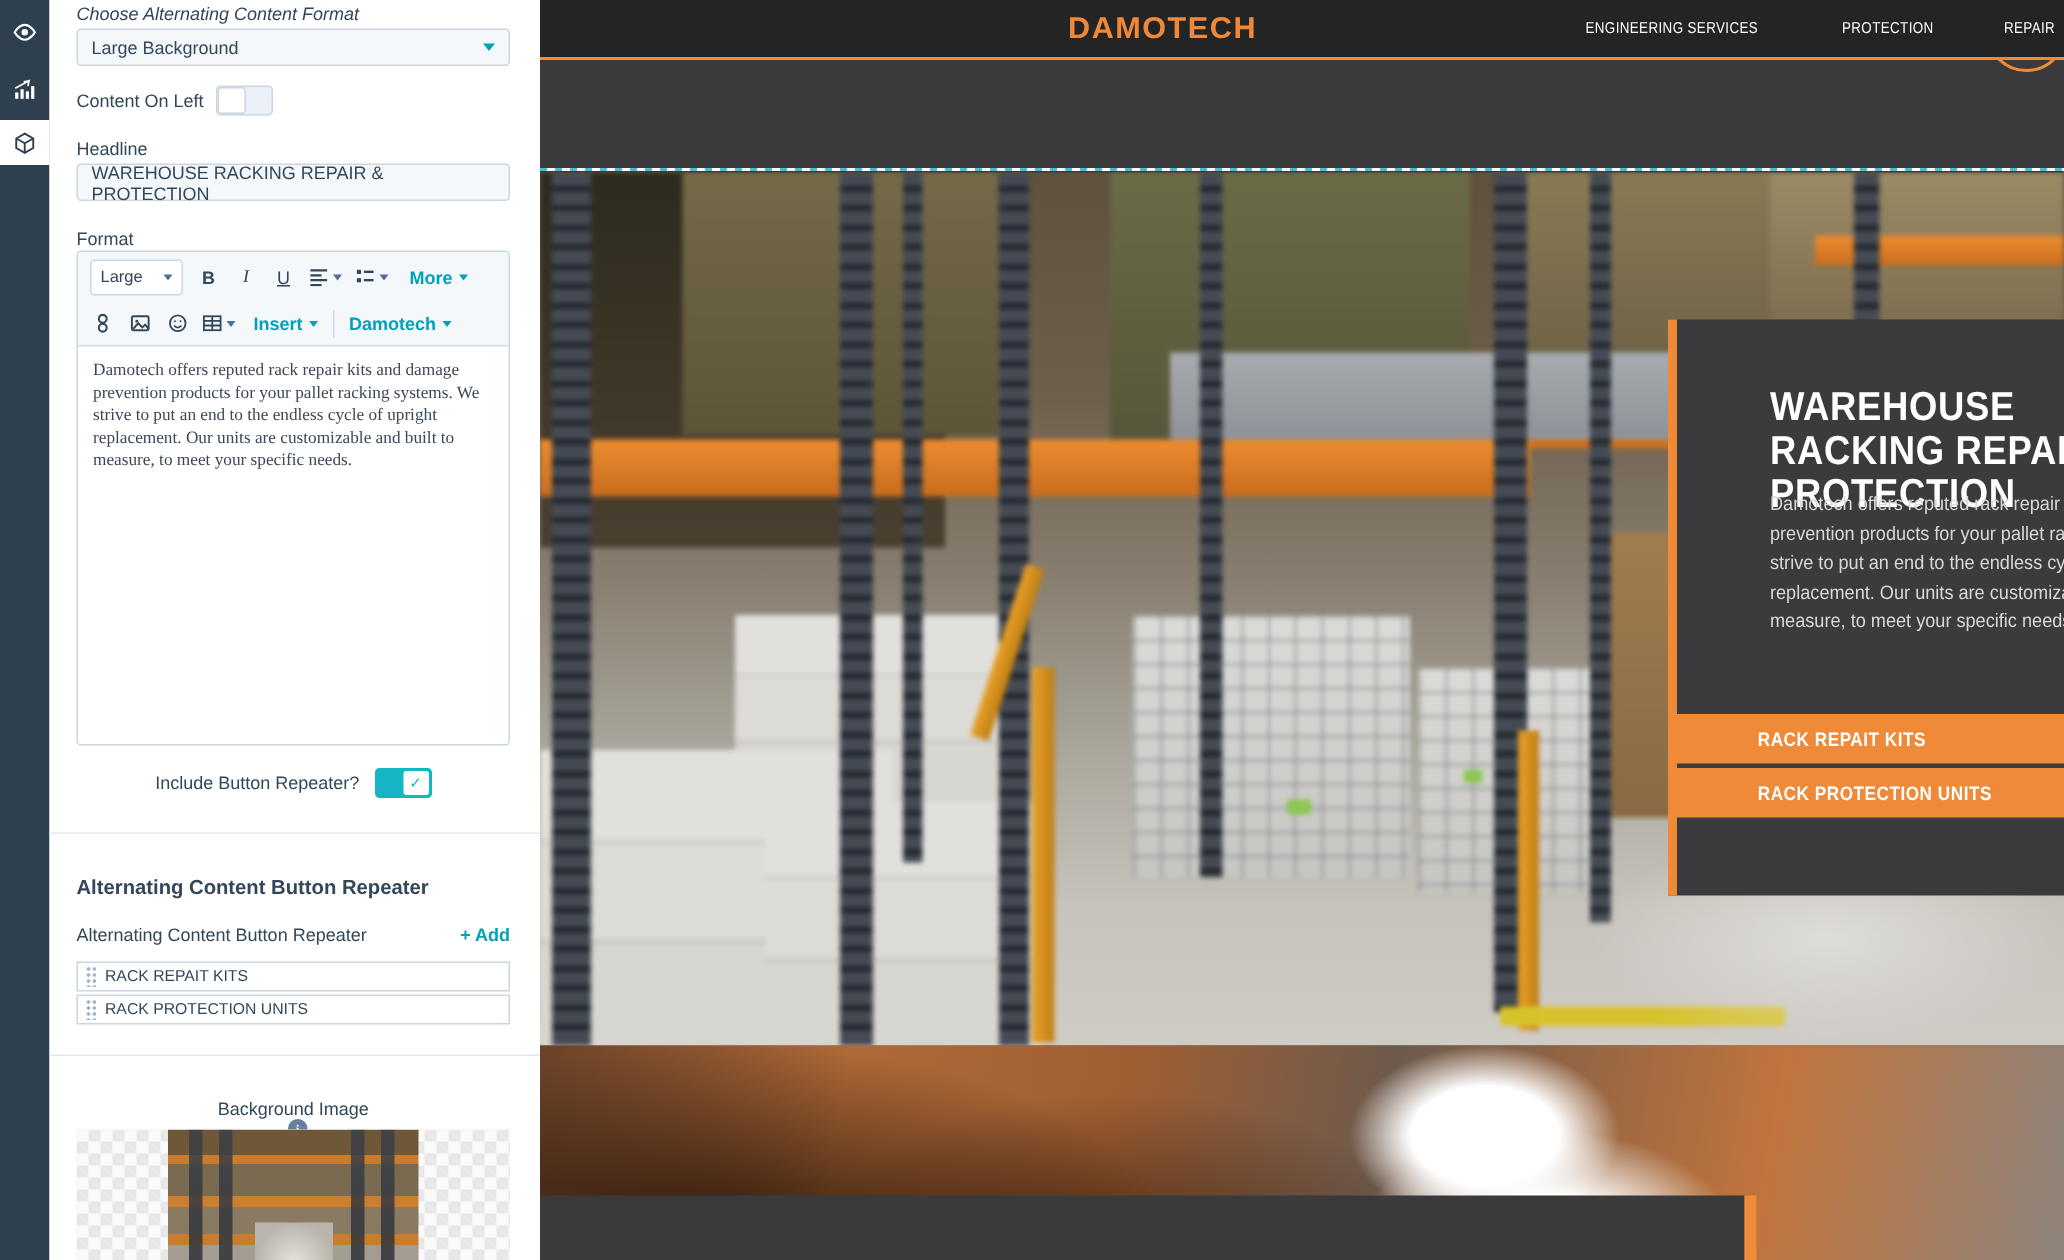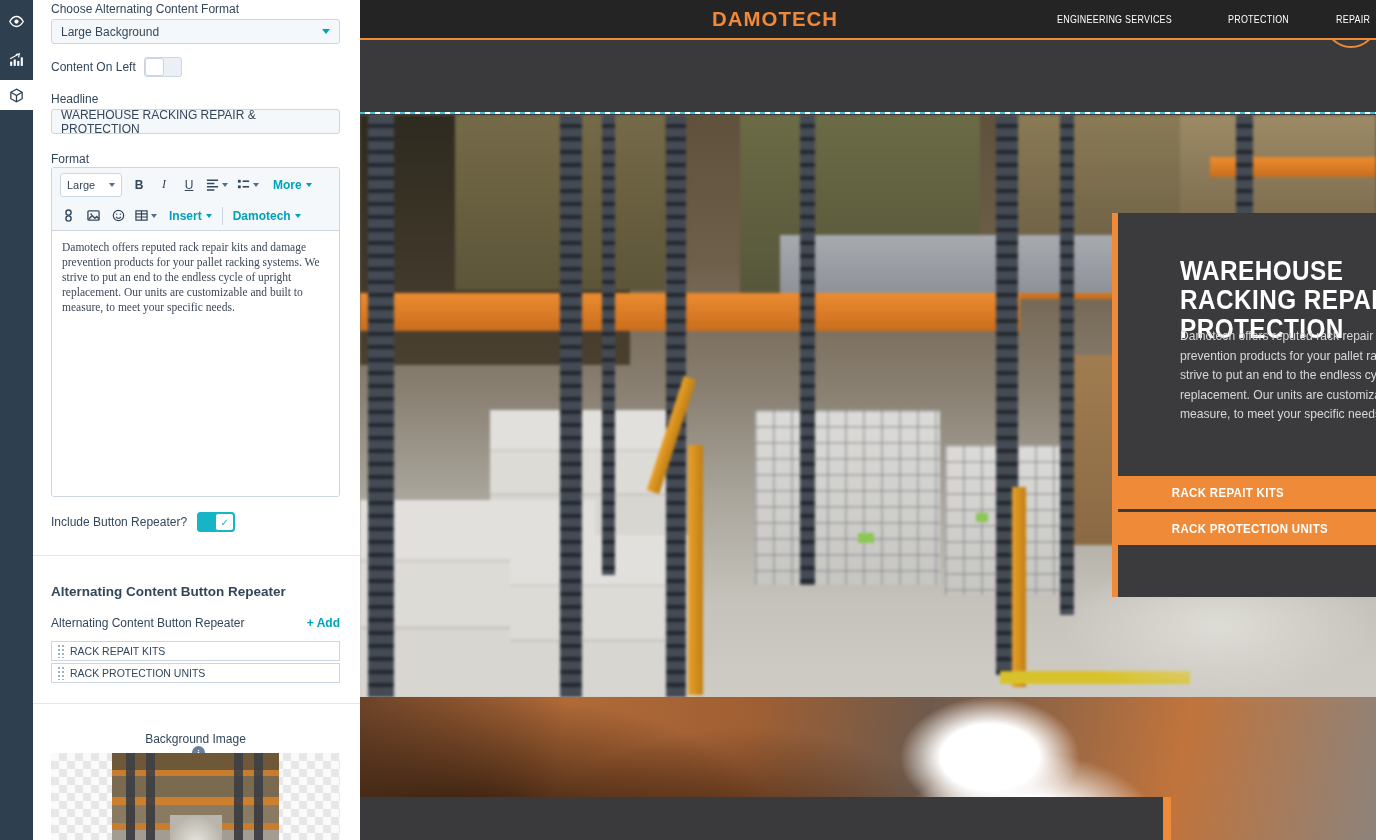--- a/index.html
+++ b/index.html
@@ -136,21 +136,21 @@
   <div class="rail-item rail-cube sel">
     <svg viewBox="0 0 24 24" fill="none" stroke="currentColor" stroke-width="1.8">
         <path d="M12 3l8 4.5v9L12 21l-8-4.5v-9L12 3z"></path>
         <path d="M4 7.5l8 4.5 8-4.5M12 12v9"></path>
       </svg>
   </div>
 </div>
 
 <div class="panel">
 
-  <div class="pad flabel" style="top:2px;">Choose Alternating Content Format</div>
+  <div class="pad flabel" style="top:2px;font-style:italic;">Choose Alternating Content Format</div>
   <div class="pad select" style="top:19px;">
     <span>Large Background</span>
     <span class="caret"></span>
   </div>
 
   <div class="pad" style="top:57px; display:flex; align-items:center; gap:8px;">
     <span class="flabel">Content On Left</span>
     <span class="toggle off">
         <span class="knob"></span>
       </span>
@@ -236,21 +236,21 @@
       </span>
       <span class="tb-sep"></span>
       <span class="tbtn tlink" style="margin-left:0;">
         <span>Damotech</span>
         <span class="caret sm"></span>
       </span>
     </div>
     <div class="rte-body">Damotech offers reputed rack repair kits and damage prevention products for your pallet racking systems. We strive to put an end to the endless cycle of upright replacement. Our units are customizable and built to measure, to meet your specific needs.</div>
   </div>
 
-  <div class="pad" style="top:512px; display:flex; align-items:center; gap:10px;">
+  <div class="pad" style="top:512px; display:flex; align-items:center; gap:10px;justify-content:center;">
     <span class="flabel">Include Button Repeater?</span>
     <span class="toggle on">
         <span class="knob">✓</span>
       </span>
   </div>
 
   <div class="divider" style="top:555px;"></div>
 
   <div class="pad" style="top:584px; font-size:13.5px; font-weight:bold;">Alternating Content Button Repeater</div>
 

